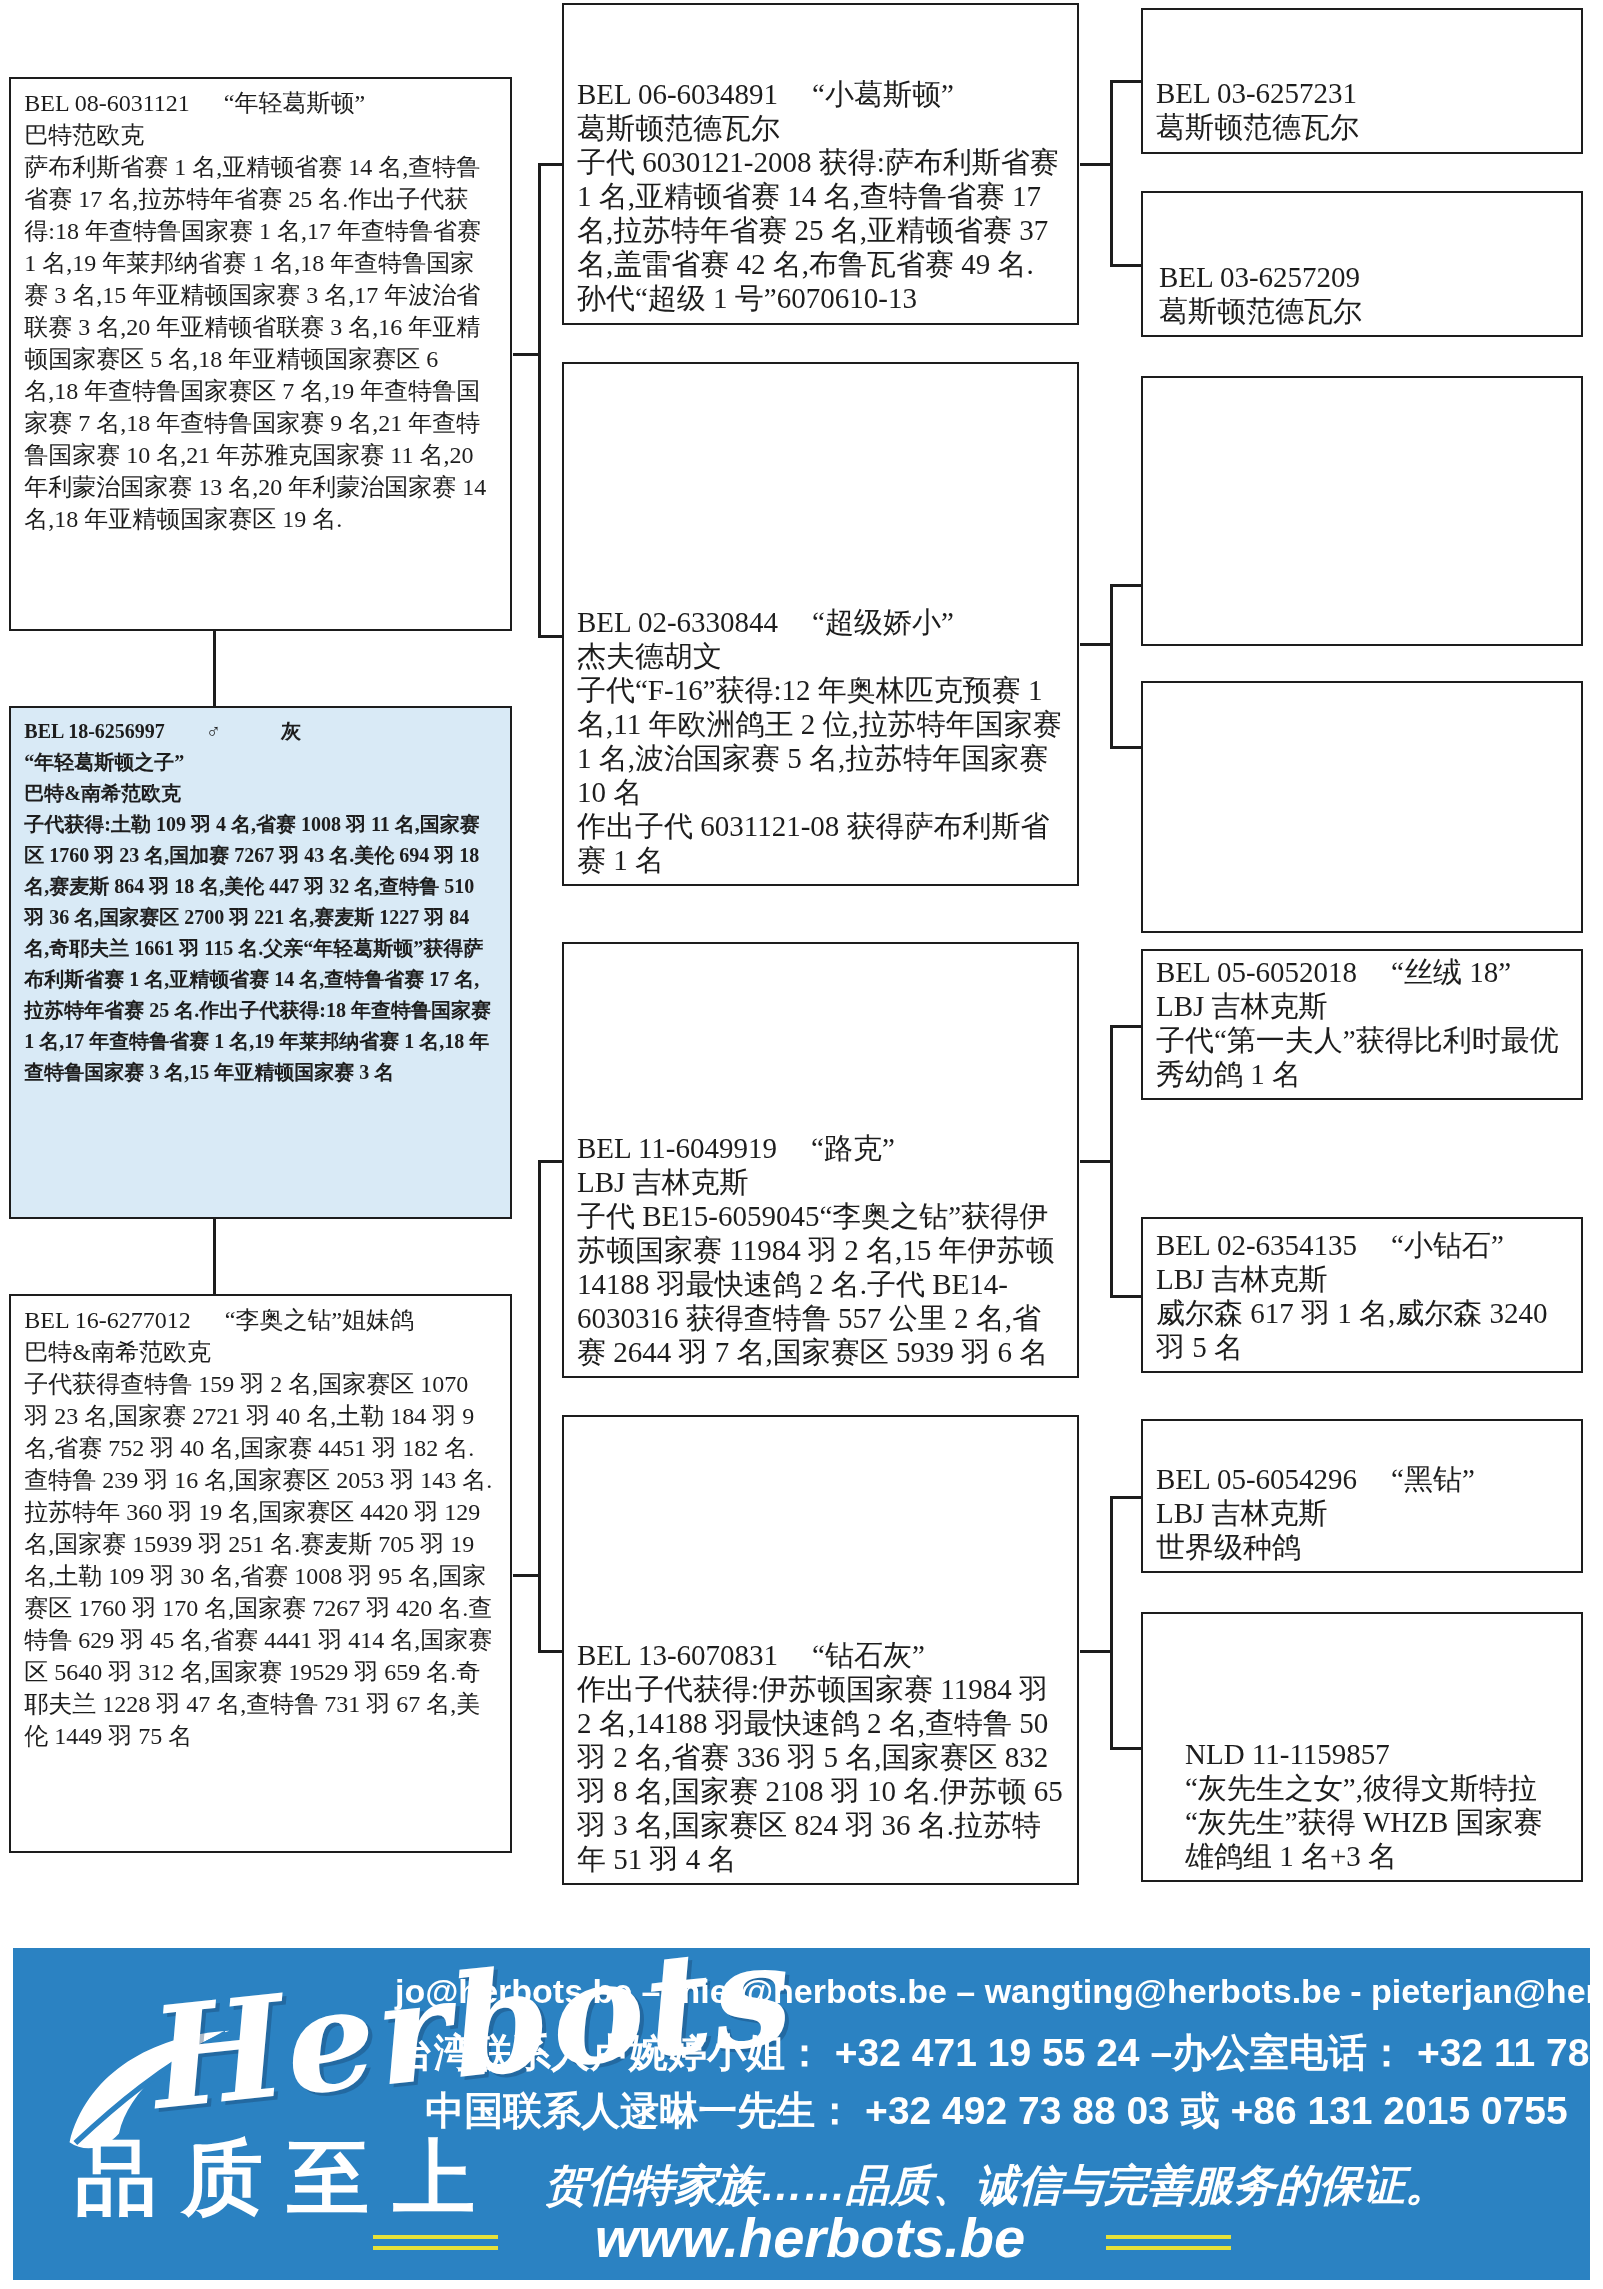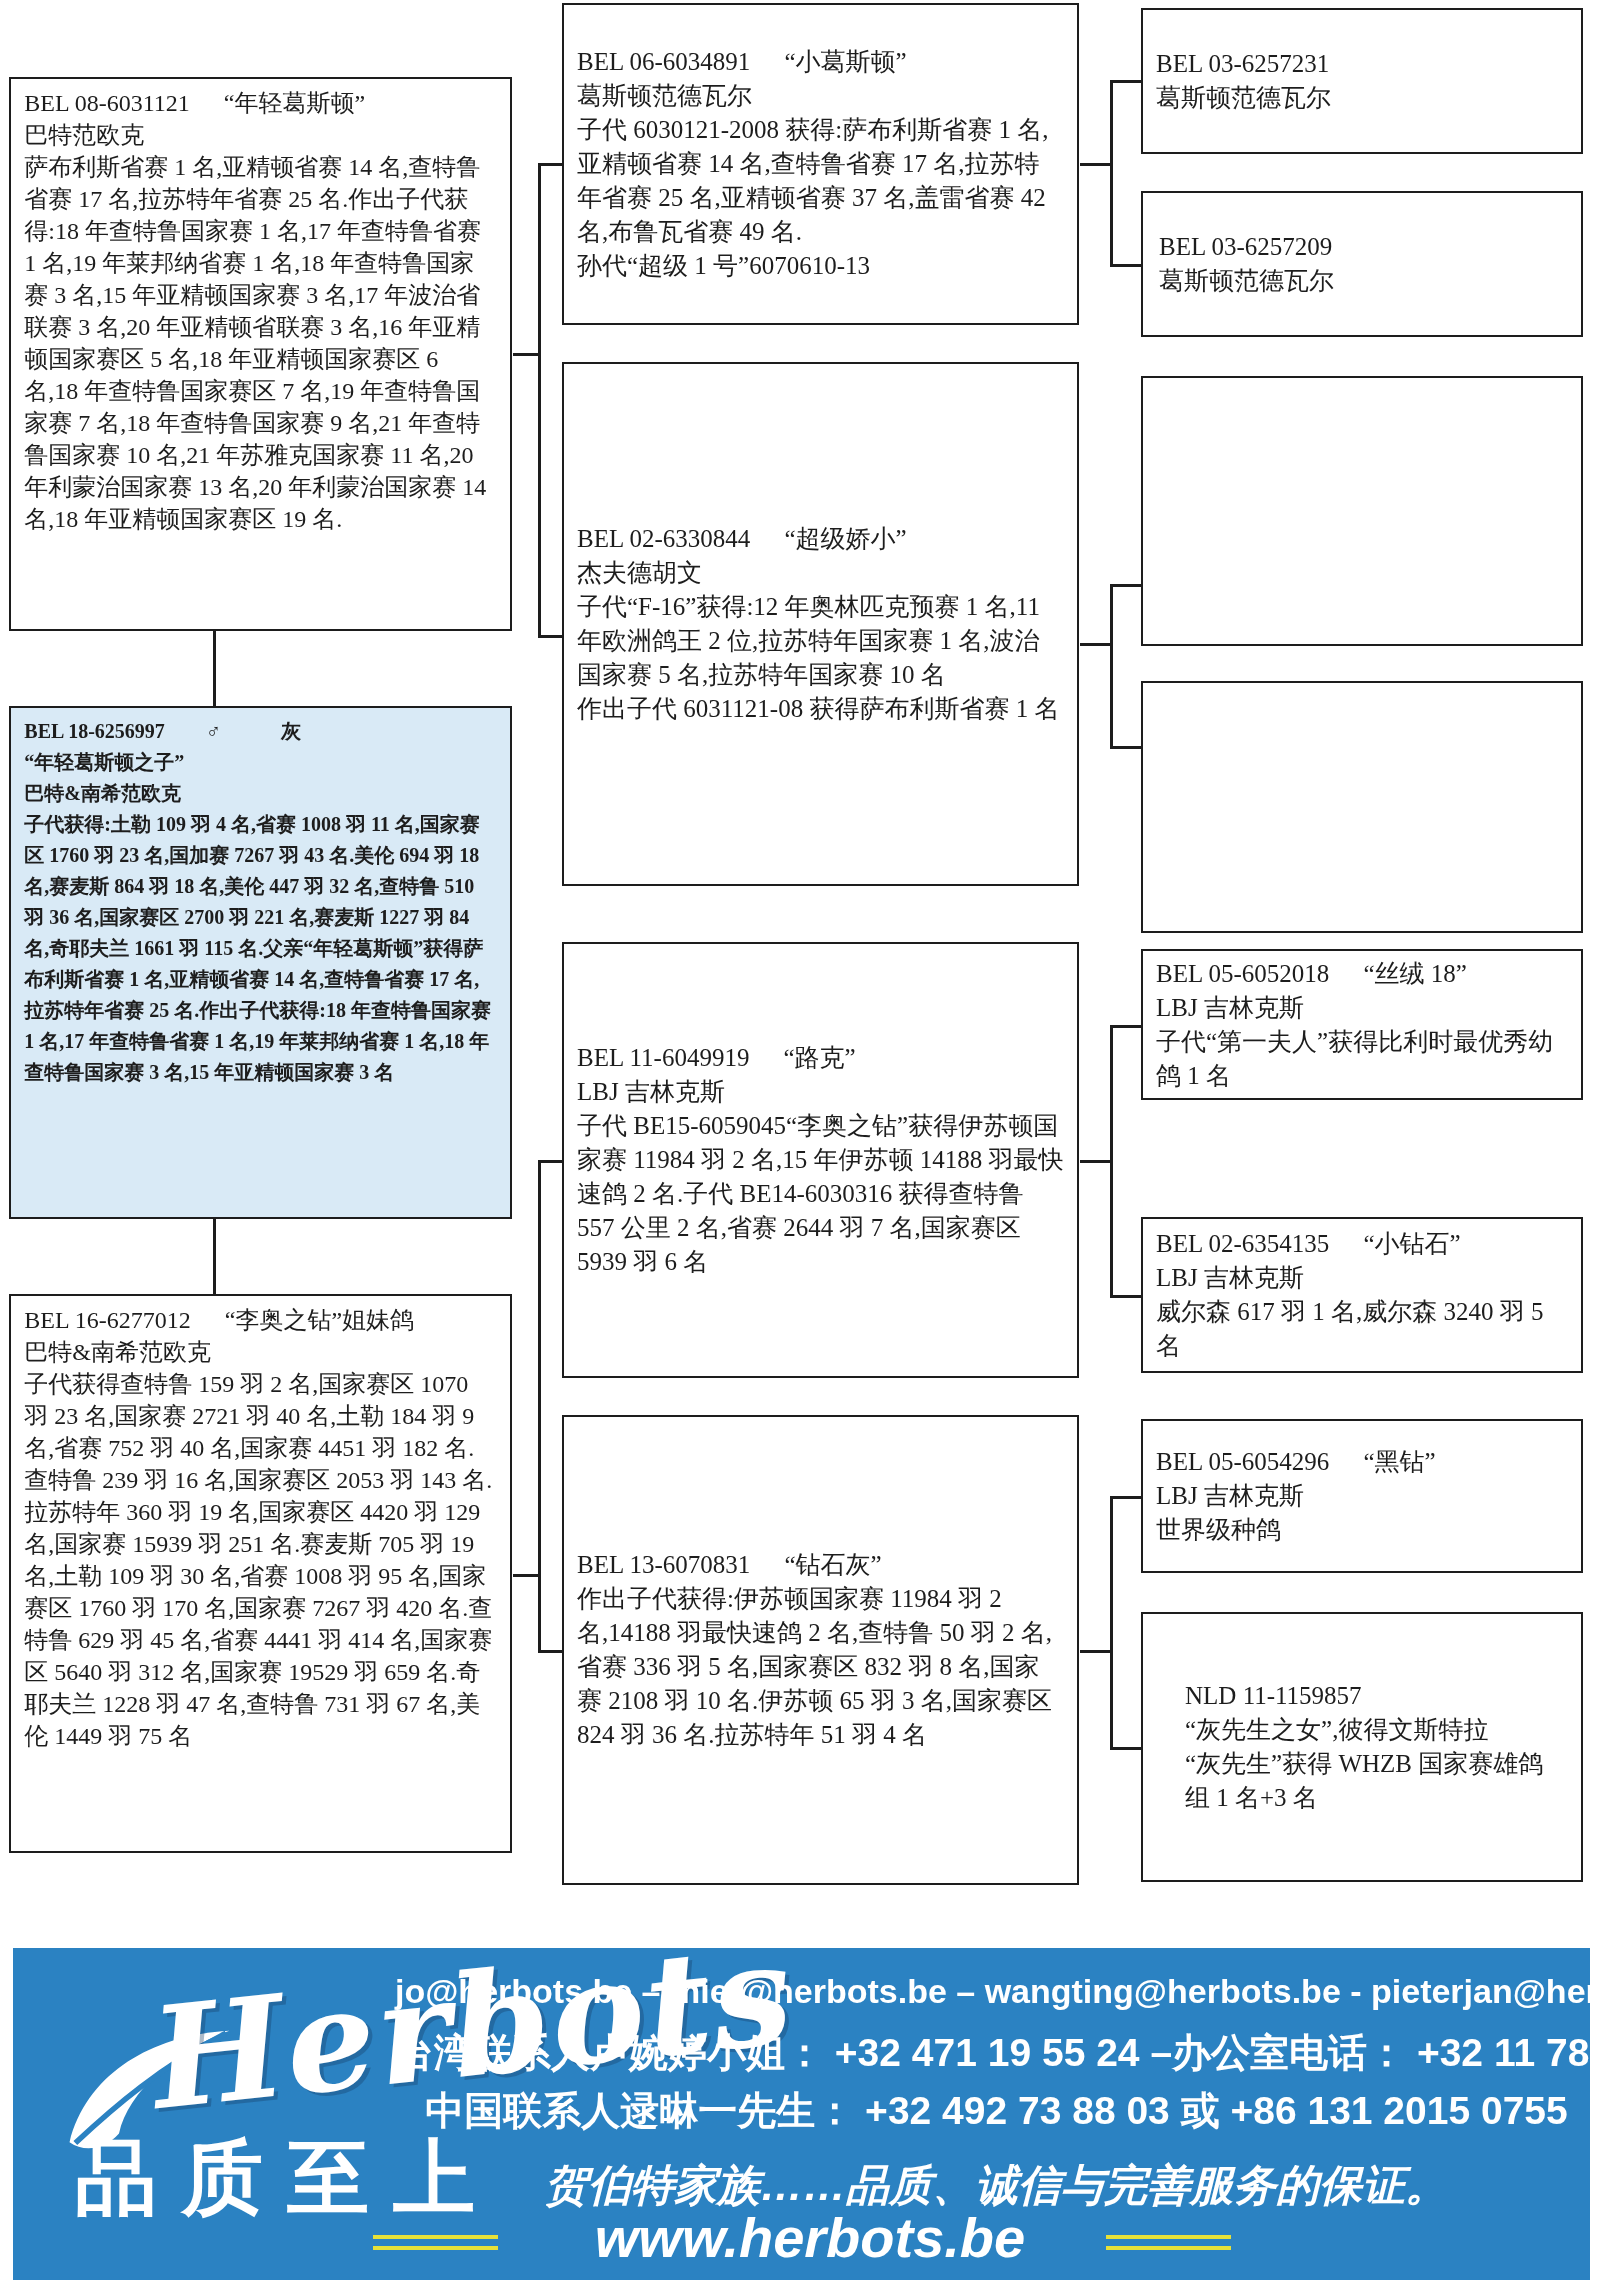--- a/index.html
+++ b/index.html
@@ -1,21 +1,21 @@
 <!DOCTYPE html>
 <html style="font-size:15px"><head>
 <meta charset="utf-8">
 <style>
   html,body{margin:0;padding:0;background:#ffffff;}
   #page{position:relative;width:1603px;height:2290px;background:#ffffff;overflow:hidden;
         font-family:"Liberation Serif","DejaVu Serif",serif;color:#1d1d1d;}
   .pbox{position:absolute;border:2.8px solid #1d1d1d;background:#ffffff;
         font-size:24px;line-height:32px;padding:7.5px 13px;overflow:hidden;box-sizing:border-box;}
   .pbox.center{display:flex;flex-direction:column;justify-content:center;}
-  .pbox.mid{font-size:25px;line-height:34px;}
+  .pbox.mid{font-size:29px;line-height:34px;justify-content:flex-end;}
   .pbox.main{background:#d9eaf6;font-weight:bold;}
   .ptitle .alias{margin-left:34px;}
   .ptitle .sex{margin-left:41px;}
   .ptitle .colr{margin-left:60px;}
   .ln{position:absolute;background:#1d1d1d;}
   
   .footer{position:absolute;left:13px;top:1948px;width:1577px;height:332px;background:#2b82c2;}
   .feather{position:absolute;left:45px;top:86px;width:186px;height:112px;transform:rotate(-10deg);}
   .logo{position:absolute;left:138px;top:7.5px;font-family:"DejaVu Serif",serif;font-style:italic;font-weight:bold;
         font-size:140px;line-height:140px;color:#ffffff;transform:rotate(-6deg);

